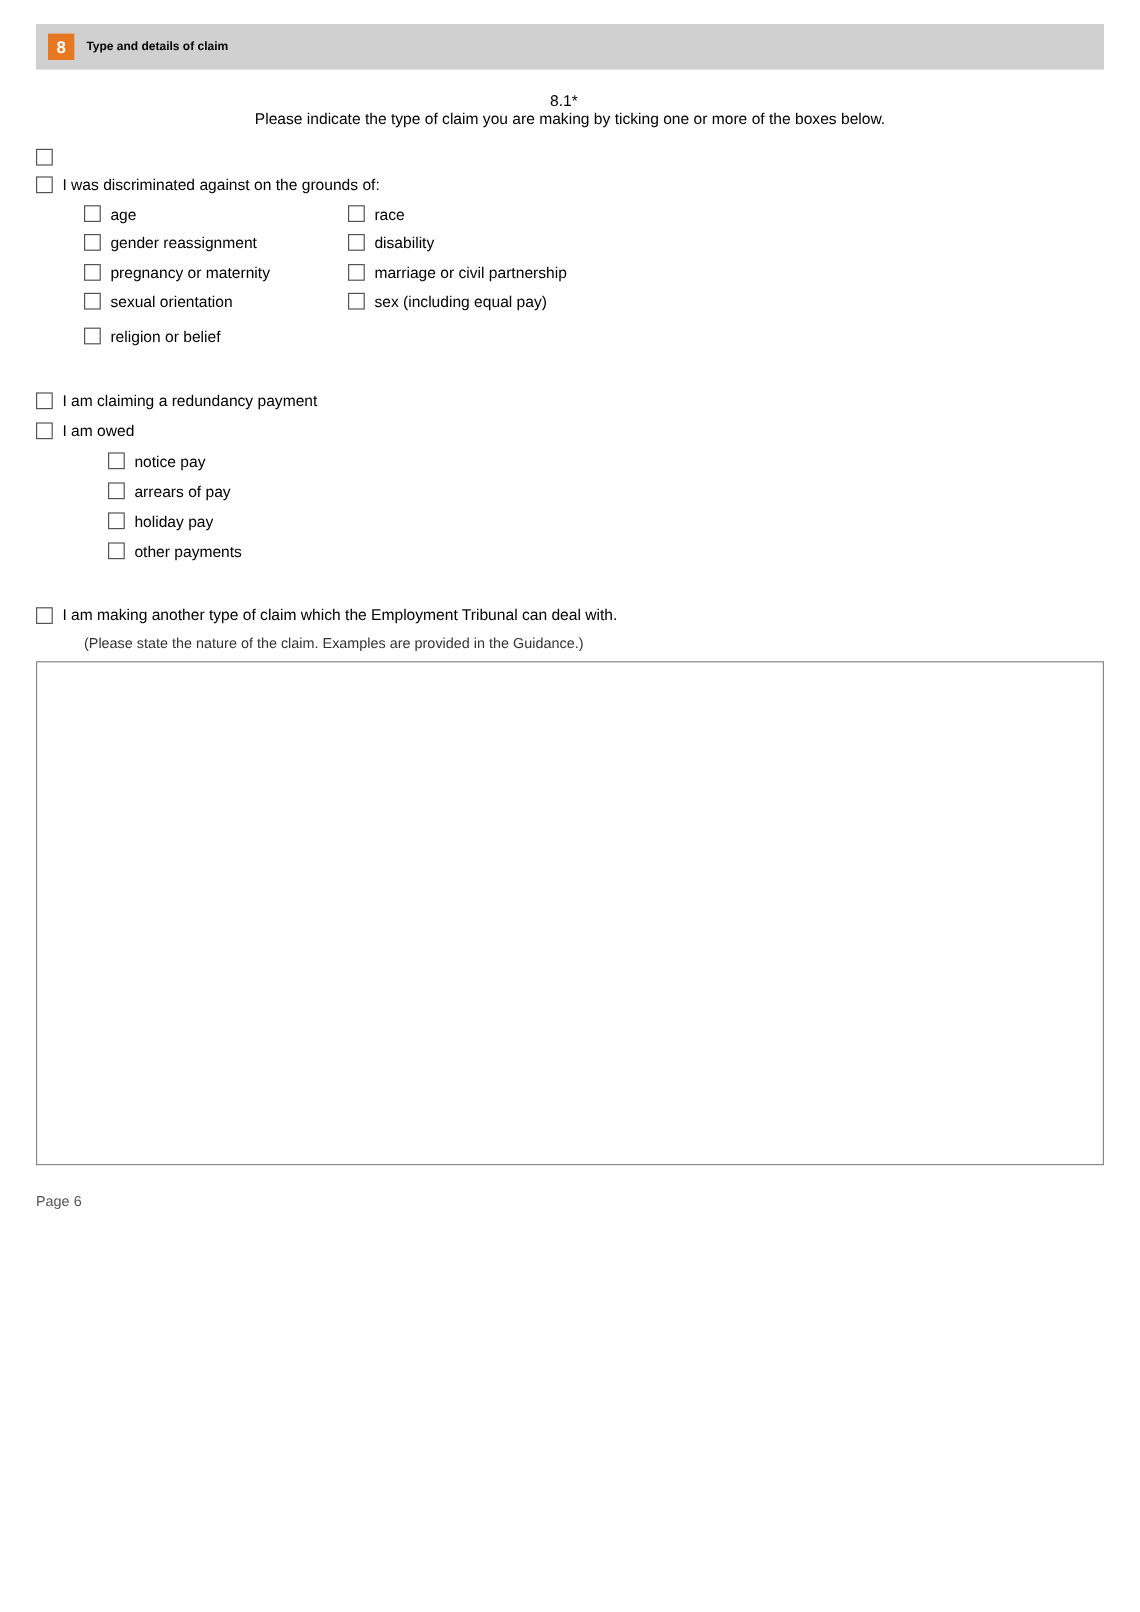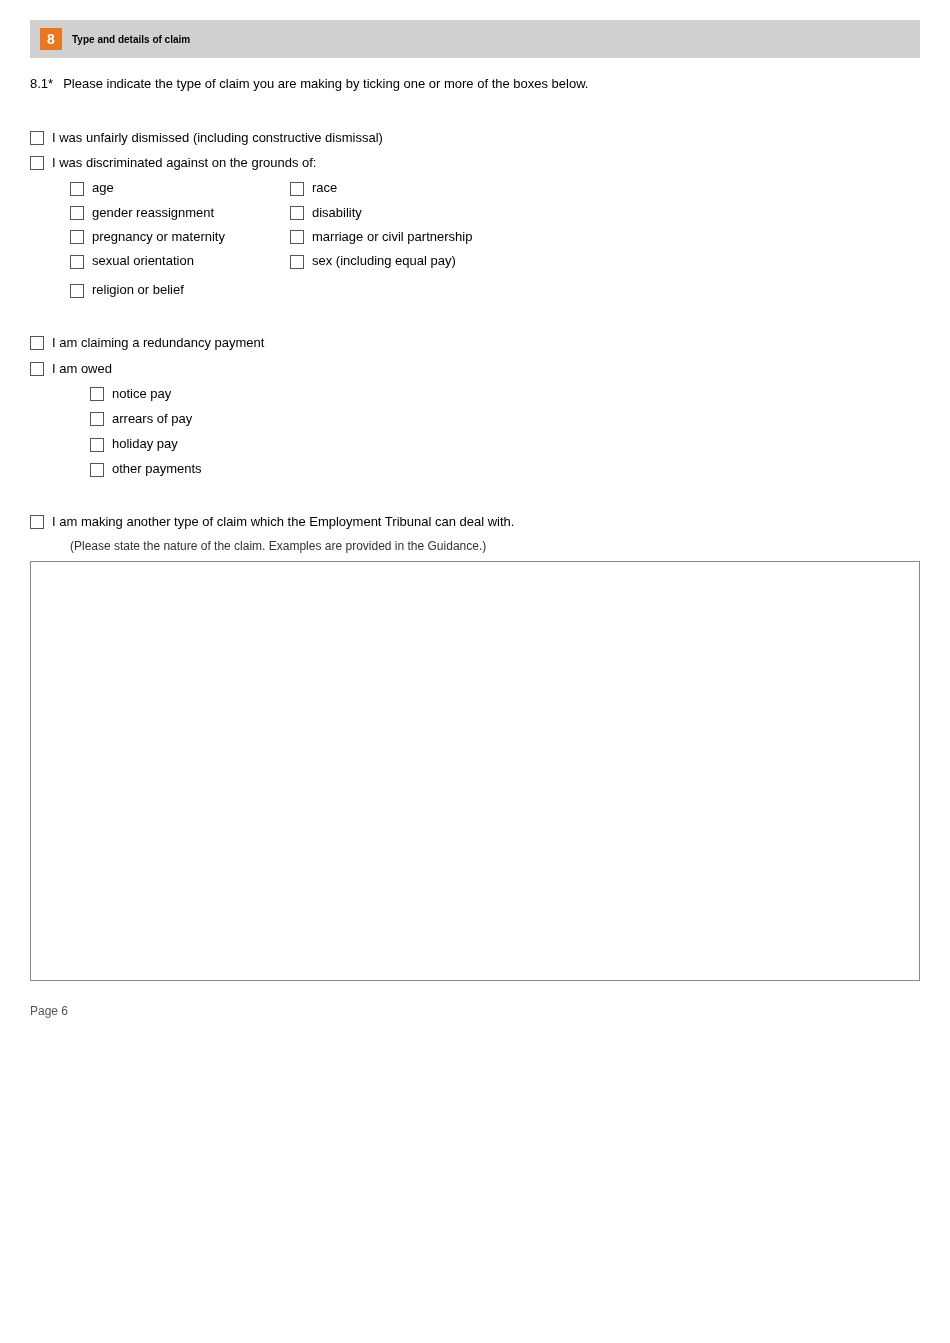--- a/index.html
+++ b/index.html
@@ -35,34 +35,35 @@
       justify-content: center;
       margin-right: 10px;
       flex-shrink: 0;
     }
     .section-title {
       font-weight: bold;
       font-size: 10px;
     }
     .question-row {
       display: flex;
-      align-items: flex-start;
-      margin-bottom: 24px;
+      align-items: center;
+      margin-bottom: 2px;
+      flex-direction: column;
     }
     .question-number {
       font-size: 13px;
       margin-right: 10px;
       white-space: nowrap;
     }
     .question-text {
       font-size: 13px;
     }
     .checkbox-item {
       display: flex;
-      align-items: center;
+      align-items: flex-start;
       margin-bottom: 7px;
       margin-left: 20px;
     }
     .checkbox-item input[type="checkbox"] {
       margin-right: 8px;
       margin-top: 1px;
       width: 14px;
       height: 14px;
       flex-shrink: 0;
       appearance: none;
@@ -159,21 +160,20 @@
 <div class="question-row">
   <span class="question-number">8.1*</span>
   <span class="question-text">Please indicate the type of claim you are making by ticking one or more of the boxes below.</span>
 </div>
 
 <div class="spacer"></div>
 
 
 <div class="top-level-checkbox">
   <input type="checkbox" id="unfairly_dismissed" style="">
-  <label class="checkbox-label" for="unfairly_dismissed">I was unfairly dismissed (including constructive dismissal)</label>
 </div>
 
 
 <div class="top-level-checkbox">
   <input type="checkbox" id="discriminated" style="">
   <label class="checkbox-label" for="discriminated">I was discriminated against on the grounds of:</label>
 </div>
 
 
 <div class="discrimination-grid">

